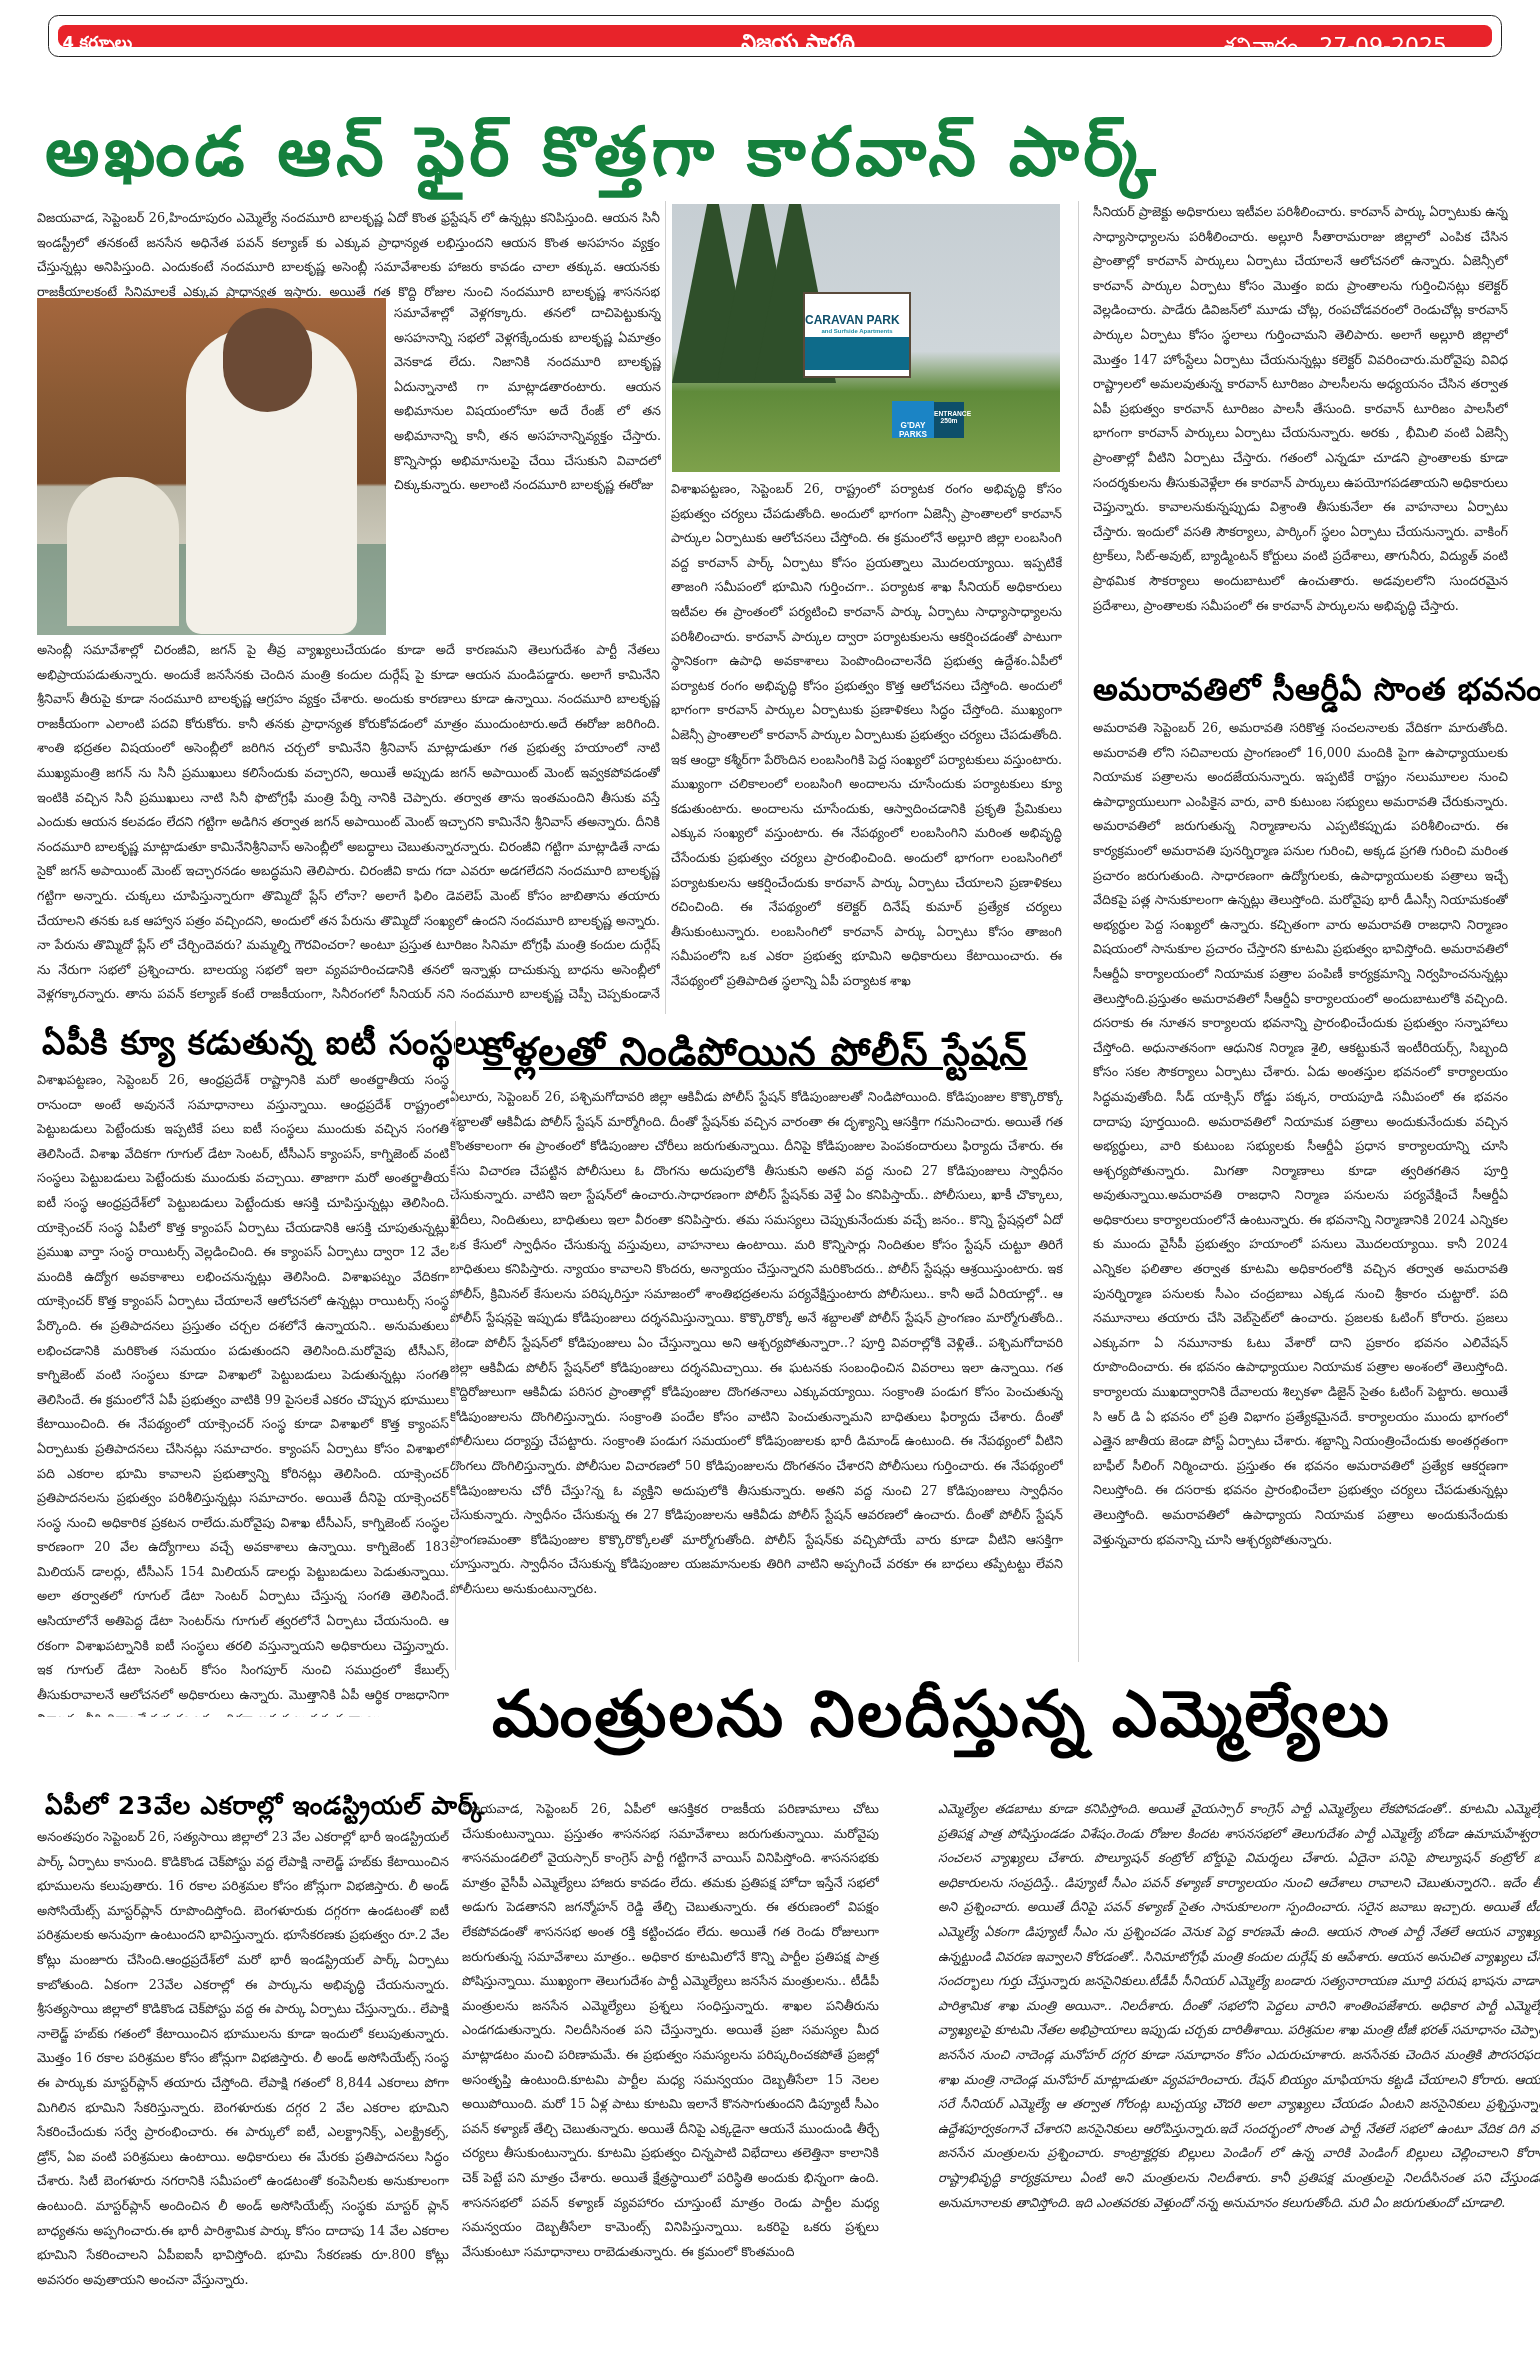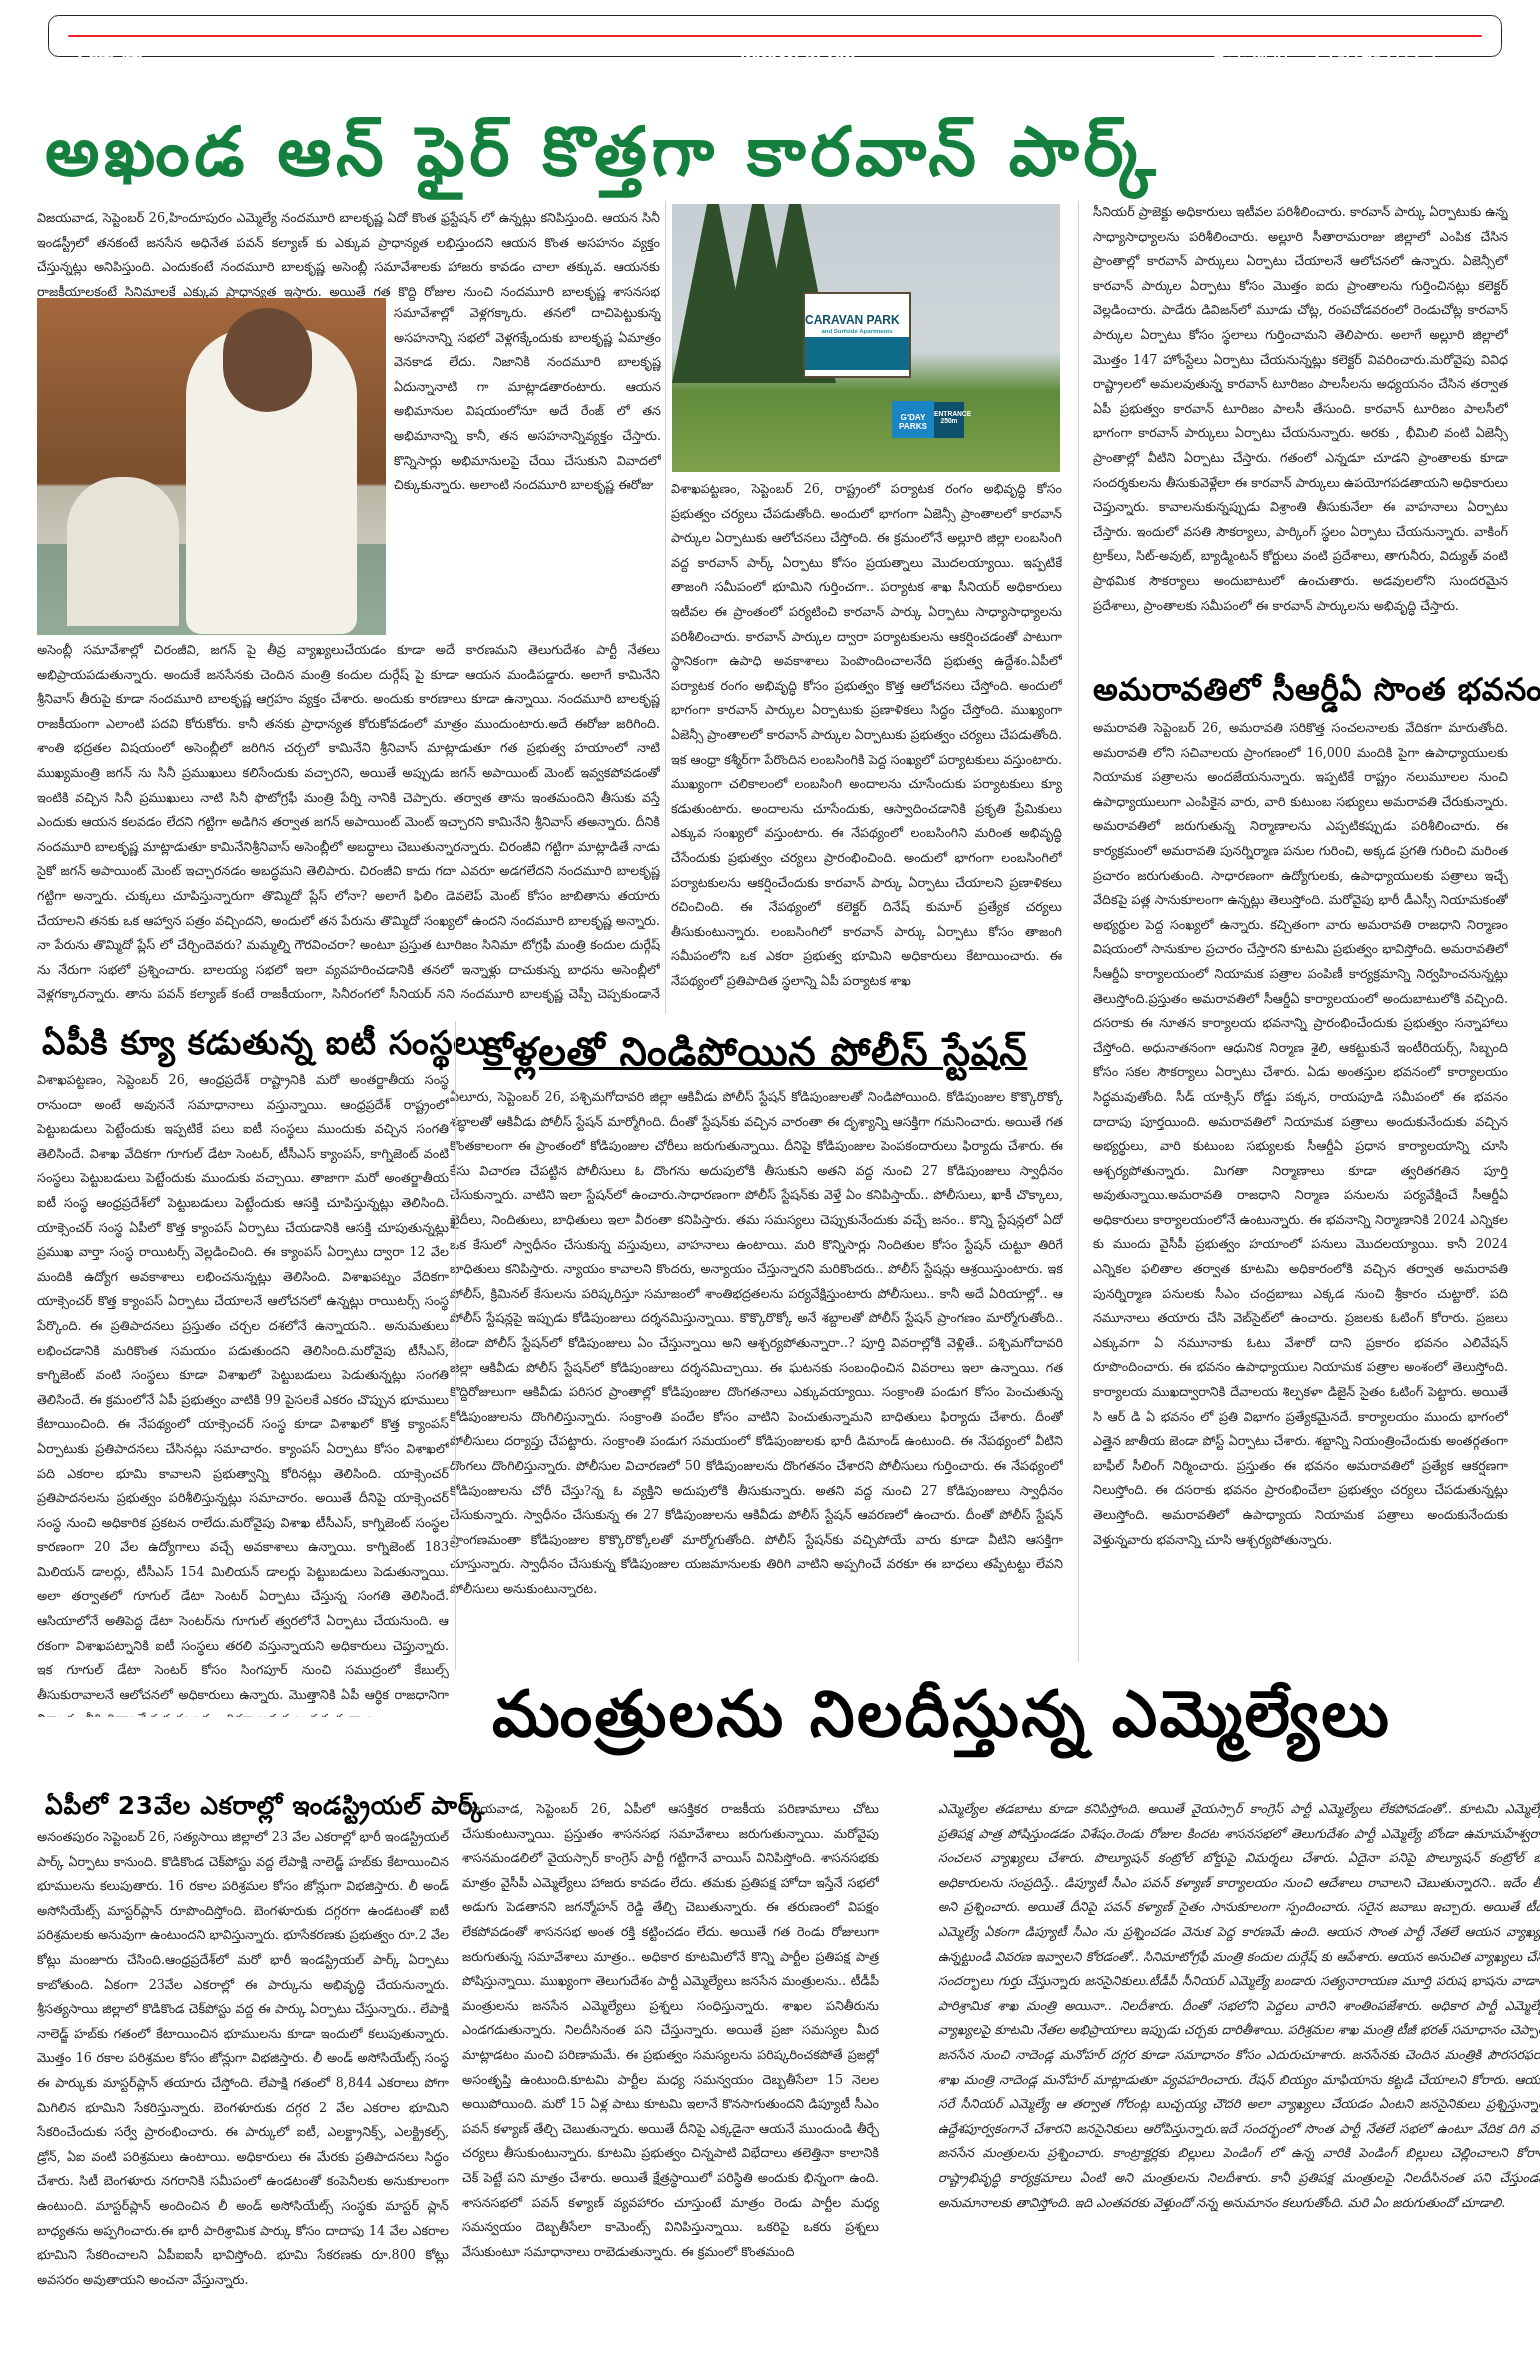--- a/index.html
+++ b/index.html
@@ -1,37 +1,37 @@
 <!DOCTYPE html>
 <html style="font-size:12px"><head>
 <meta charset="utf-8">
 <style>
   html,body{margin:0;padding:0;background:#fff;}
   body{width:1541px;height:2377px;position:relative;overflow:hidden;font-family:"DejaVu Sans","Liberation Sans",sans-serif;color:#111;}
-  .topbar{position:absolute;left:48px;top:15px;width:1454px;height:42px;border:1.5px solid #222;border-radius:10.4px;box-sizing:border-box;background:#fff;padding:19px;}
+  .topbar{position:absolute;left:48px;top:15px;width:1454px;height:42px;border:1.5px solid #222;border-radius:10.4px;box-sizing:border-box;background:#fff;padding:9px;}
   .topbar-inner{width:100%;height:100%;background:#e8232a;border-radius:7.5px;position:relative;}
   .tb-page{position:absolute;left:4.5px;top:7.5px;color:#fff;font-size:16.4px;font-weight:bold;}
   .tb-name{position:absolute;left:0;right:0;top:4.5px;text-align:center;color:#fff;font-size:21px;font-weight:bold;margin-left:46px;}
   .tb-date{position:absolute;right:45px;top:7.5px;color:#fff;font-size:22px;font-weight:normal;}
   .headline-main{position:absolute;left:45px;top:96px;width:1461px;font-size:68px;font-weight:bold;letter-spacing:4.5px;line-height:112px;white-space:nowrap;color:#15803d;}
   .col{position:absolute;font-family:"DejaVu Serif","Liberation Serif",serif;font-size:12.7px;line-height:24.6px;text-align:justify;color:#1a1a1a;overflow:hidden;}
   .col p{margin:0;}
   .photo{position:absolute;overflow:hidden;}
   .photo-bk{left:37px;top:298px;width:349px;height:337px;background:linear-gradient(180deg,#a5673e 0%,#8a5a34 30%,#7b4f2e 55%,#b9b6a6 56%,#e9e5d8 100%);}
   .photo-bk .person{position:absolute;left:149px;top:30px;width:171px;height:306px;background:#f3f0e8;border-radius:67px 67px 15px 15px;}
   .photo-bk .head{position:absolute;left:186px;top:10.4px;width:89px;height:104px;background:#6b4a35;border-radius:45px;}
   .photo-bk .man2{position:absolute;left:30px;top:179px;width:112px;height:149px;background:#e7e3d6;border-radius:52px 52px 0 0;}
   .photo-bk .desk{position:absolute;left:0;top:246px;width:349px;height:91px;background:#4f7a66;opacity:.55;}
   .photo-cp{left:672px;top:204px;width:388px;height:268px;background:linear-gradient(180deg,#c6ced3 0%,#cfd6da 55%,#5f8a3a 70%,#7ea14b 100%);}
   .photo-cp .tree{position:absolute;bottom:89px;width:0;height:0;border-left:41px solid transparent;border-right:41px solid transparent;border-bottom:209px solid #2f4f2a;}
   .photo-cp .sign{position:absolute;left:131px;top:88px;width:104px;height:82px;background:#fff;border:2.2px solid #5a4a3a;}
   .photo-cp .sign .sign-title{position:absolute;left:0;right:0;top:19.4px;font:bold 12px "Liberation Sans",sans-serif;color:#0e4f6a;}
   .photo-cp .sign .sign-sub{position:absolute;left:0;right:0;top:34px;text-align:center;font:bold 6px "Liberation Sans",sans-serif;color:#1d8aa5;}
   .photo-cp .sign .sign-blue{position:absolute;left:0;right:0;top:43px;height:33px;background:#0e6b8a;}
-  .photo-cp .gday{position:absolute;left:220px;top:197px;width:42px;height:37px;background:#1b84c5;color:#fff;font:bold 8.2px "Liberation Sans",sans-serif;text-align:center;padding-top:12px;box-sizing:border-box;}
+  .photo-cp .gday{position:absolute;left:220px;top:197px;width:42px;height:37px;background:#1b84c5;color:#fff;font:bold 8.2px "Liberation Sans",sans-serif;text-align:center;padding-top:20px;box-sizing:border-box;}
   .photo-cp .ent{position:absolute;left:262px;top:198px;width:30px;height:36px;background:#0e4f6a;color:#fff;font:bold 6.7px "Liberation Sans",sans-serif;text-align:center;padding-top:7.5px;box-sizing:border-box;}
   .sub-head{position:absolute;font-size:30px;font-weight:bold;color:#000;white-space:nowrap;letter-spacing:0.7px;}
   .big-head{position:absolute;font-size:64px;font-weight:bold;color:#000;white-space:nowrap;letter-spacing:2.2px;}
   .vrule{position:absolute;width:0.7px;background:#cfcfcf;}
 </style>
 </head>
 <body>
 
 <div class="topbar">
   <div class="topbar-inner">

